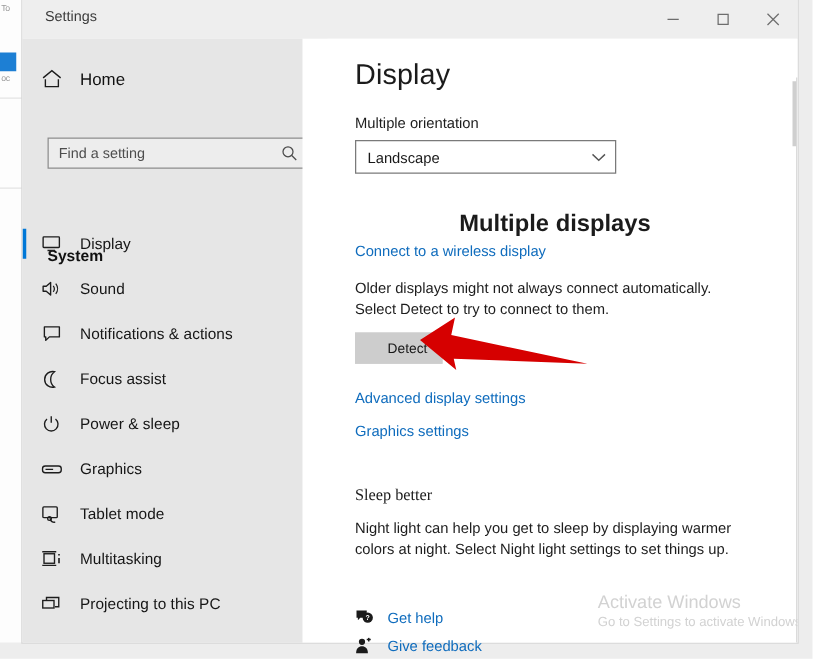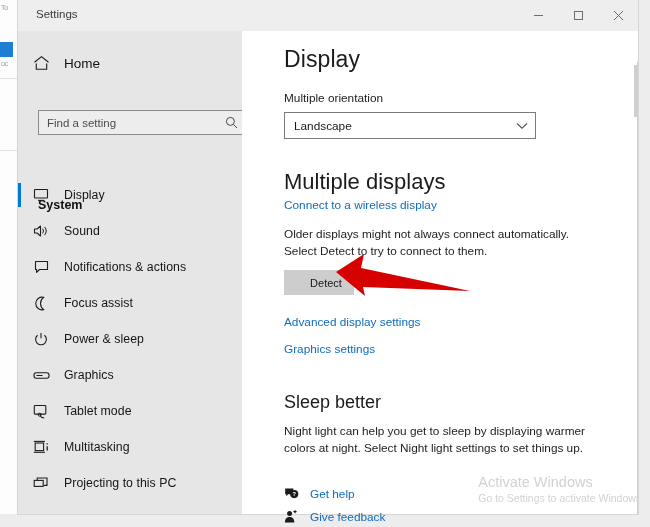--- a/index.html
+++ b/index.html
@@ -82,36 +82,36 @@
 
   
   .content{
     position:absolute;left:224px;top:31px;width:396px;height:483px;
     background:#ffffff;overflow:hidden;
   }
   .c-pad{position:absolute;left:42px;top:0;width:320px;}
   .h1{font-size:23px;color:#1b1b1b;font-weight:normal;margin:0;padding-top:15px;letter-spacing:.1px;}
   .lbl{font-size:11.8px;color:#1d1d1d;margin-top:18px;}
   .combo{
-    margin-top:7px;width:252px;height:27px;border:1px solid #7a7a7a;background:#fff;
+    margin-top:7px;width:209px;height:27px;border:1px solid #7a7a7a;background:#fff;
     box-sizing:border-box;display:flex;align-items:center;
   }
   .combo-val{font-size:11.8px;color:#191919;padding-left:9px;flex:1;}
   .combo-ch{width:26px;display:flex;justify-content:center;align-items:center;color:#555;}
-  .h2{font-size:22px;color:#1b1b1b;font-weight:normal;margin:0;padding-top:30px;}
+  .h2{font-size:19px;color:#1b1b1b;font-weight:bold;margin:0;padding-top:30px;text-align:center;}
   .lnk{
     font-size:11.8px;color:#0f6cbd;margin-top:3px;display:block;cursor:pointer;
   }
   .para{font-size:11.8px;color:#1d1d1d;line-height:17px;margin-top:14px;width:312px;}
   .btn{
     margin-top:10px;width:70px;height:25px;background:#cdcdcd;border:1px solid #cdcdcd;
     box-sizing:border-box;display:flex;align-items:center;justify-content:center;
     font-size:11px;color:#161616;cursor:pointer;padding-left:14px;
   }
-  .h2b{font-size:18px;color:#1b1b1b;font-weight:normal;margin:0;padding-top:36px;}
+  .h2b{font-size:13px;color:#1b1b1b;font-weight:normal;margin:0;padding-top:36px;font-family:Liberation Serif, serif;}
   .para2{font-size:11.8px;color:#1d1d1d;line-height:17px;margin-top:10px;width:330px;}
 
   .footer{position:absolute;left:266px;top:482px;width:200px;}
   .frow{display:flex;align-items:center;height:23px;}
   .fic{width:26px;display:flex;align-items:center;justify-content:flex-start;color:#1b1b1b;}
   .flbl{font-size:11.8px;color:#0f6cbd;cursor:pointer;}
   .cscroll-thumb{position:absolute;right:1px;top:34px;width:3px;height:52px;background:#cfcfcf;}
   .cborder{position:absolute;right:0;top:31px;width:1px;height:483px;background:#d0d0d0;}
 
   

